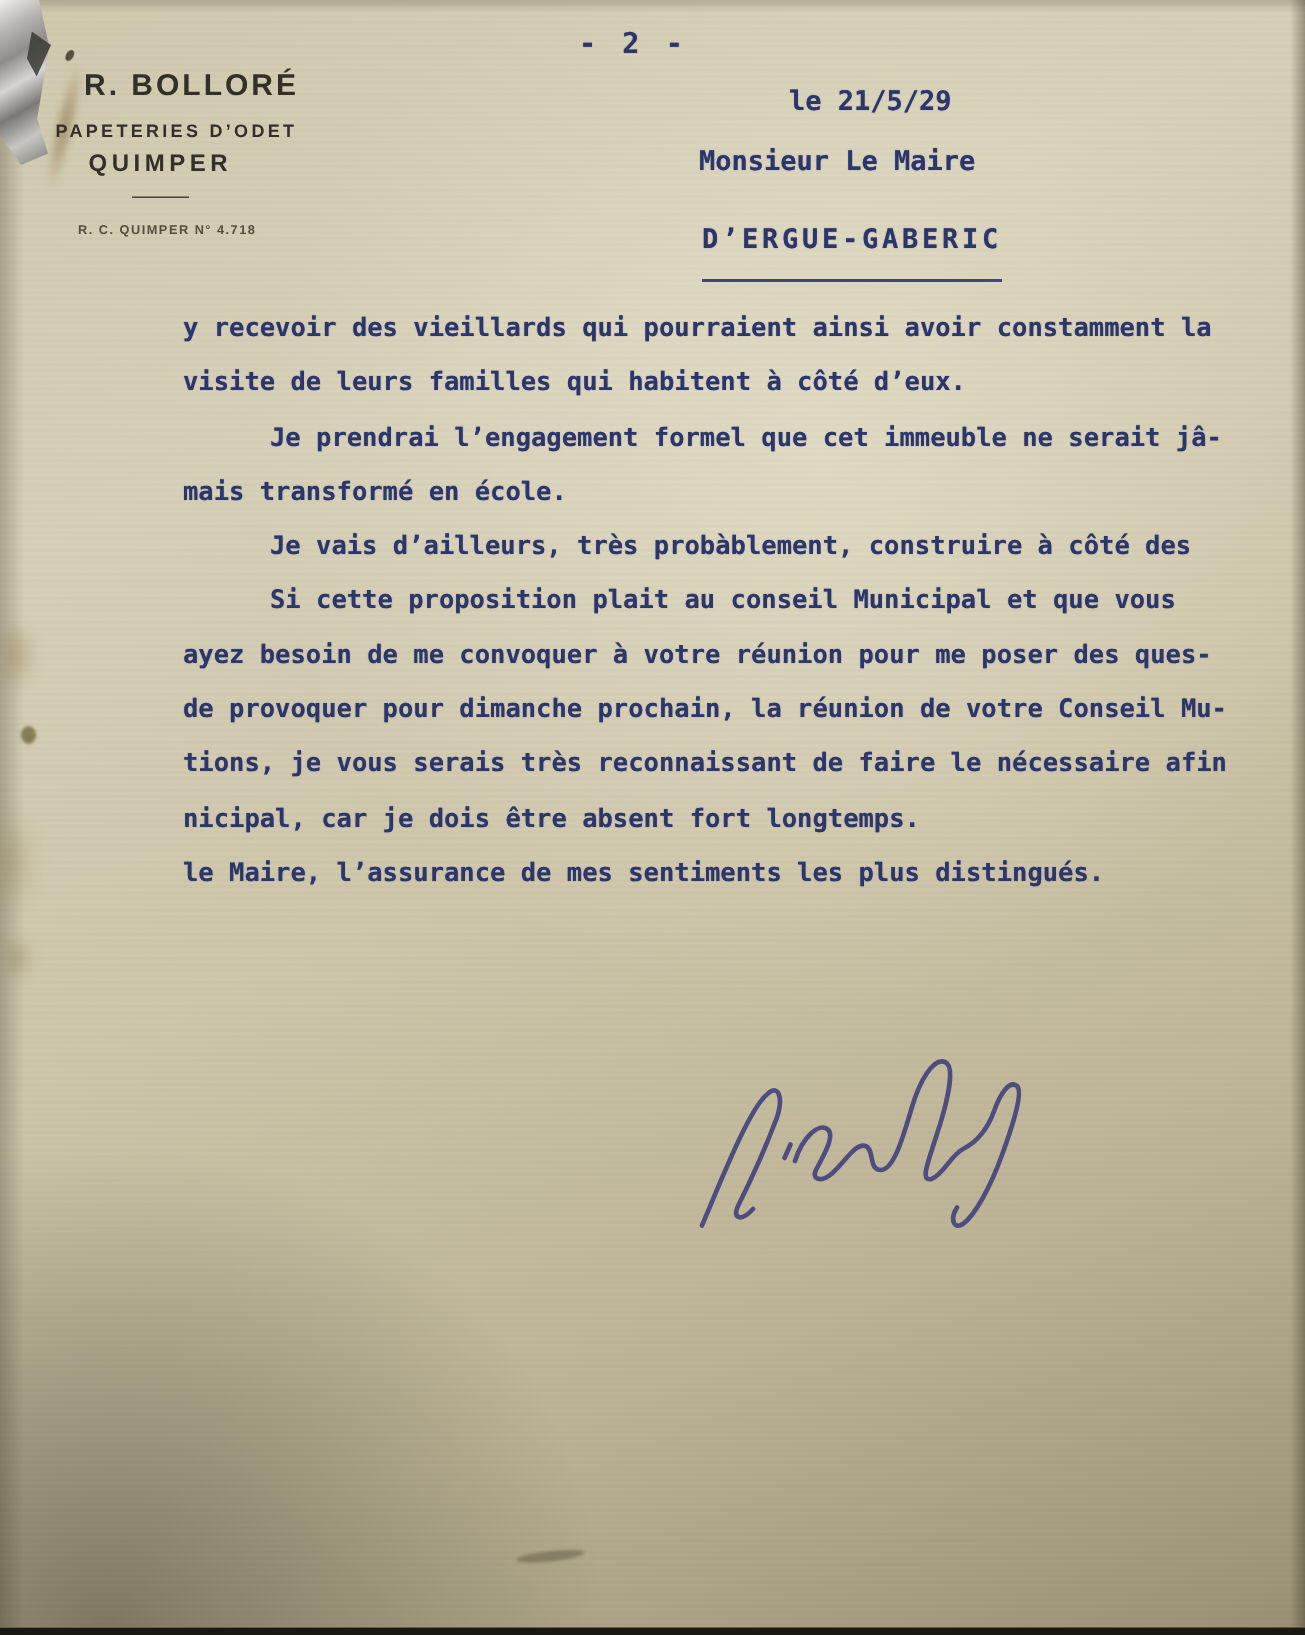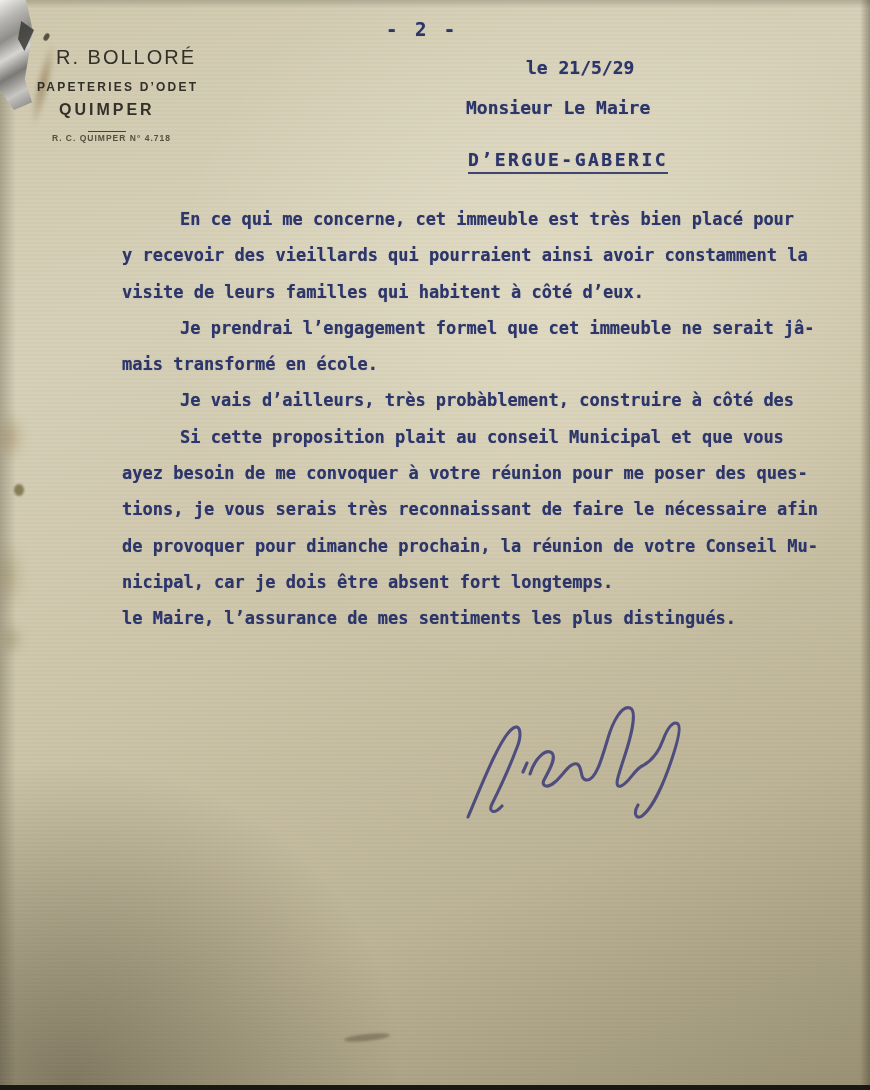--- a/index.html
+++ b/index.html
@@ -31,33 +31,33 @@
   .s3{left:14px;top:484px;width:10px;height:12px;filter:blur(1px);background:rgba(84,74,24,.6);}
   .s4{left:-8px;top:540px;width:34px;height:70px;filter:blur(5px);
       background:radial-gradient(ellipse,rgba(118,98,48,.24),rgba(118,98,48,0) 70%);}
   .s5{left:0;top:622px;width:24px;height:34px;filter:blur(4px);
       background:radial-gradient(ellipse,rgba(110,88,40,.28),rgba(110,88,40,0) 70%);}
   .s6{left:44px;top:33px;width:5px;height:8px;transform:rotate(30deg);filter:blur(.5px);background:rgba(45,38,26,.75);}
   .s7{left:344px;top:1034px;width:46px;height:7px;transform:rotate(-6deg);filter:blur(1px);background:rgba(70,62,42,.38);}
 
   
   .lh{position:absolute;color:#33302a;font-family:"Liberation Sans",sans-serif;white-space:nowrap;}
-  .lh-name{left:56px;top:46px;font-size:20px;font-weight:normal;letter-spacing:2px;}
+  .lh-name{left:56px;top:46px;font-size:20px;font-weight:bold;letter-spacing:2px;}
   .lh-co{left:37px;top:80px;font-size:12px;font-weight:bold;letter-spacing:2.2px;}
   .lh-city{left:59px;top:101px;font-size:16px;font-weight:bold;letter-spacing:3px;}
   .lh-rule{left:88px;top:131px;width:38px;height:0;border-top:1.6px solid #47423a;}
-  .lh-reg{left:52px;top:133px;font-size:8.5px;font-weight:bold;letter-spacing:1px;color:#55503e;}
+  .lh-reg{left:52px;top:148px;font-size:8.5px;font-weight:bold;letter-spacing:1px;color:#55503e;}
 
   
   .tw{position:absolute;color:#2d366b;font-family:"DejaVu Sans Mono",monospace;font-weight:700;
       white-space:nowrap;text-shadow:0 0 .7px rgba(45,54,107,.65);}
   .pagenum{left:386px;top:18px;font-size:19px;letter-spacing:3px;}
   .dateline{left:526px;top:57px;font-size:18px;}
   .recip1{left:466px;top:97px;font-size:18px;}
-  .recip2{left:468px;top:149px;font-size:18px;letter-spacing:2.5px;border-bottom:2.5px solid rgba(45,54,107,.9);padding-bottom:2px;}
+  .recip2{left:468px;top:149px;font-size:18px;letter-spacing:2.5px;border-bottom:2.5px solid rgba(45,54,107,.9);padding-bottom:16px;}
   .body-text{position:absolute;left:122px;top:201px;width:730px;color:#2d366b;
       font:700 17px/36.3px "DejaVu Sans Mono",monospace;text-shadow:0 0 .7px rgba(45,54,107,.6);}
   .line{height:36.3px;white-space:nowrap;}
   .indent{padding-left:58px;}
 
   .sig{position:absolute;left:430px;top:692px;width:320px;height:140px;}
   .sig path{fill:none;stroke:#45437c;stroke-width:3.1;stroke-linecap:round;opacity:.92;}
 </style>
 </head>
 <body>
@@ -88,30 +88,29 @@
     <div class="lh lh-city">QUIMPER</div>
     <div class="lh lh-rule"></div>
     <div class="lh lh-reg">R. C. QUIMPER N° 4.718</div>
 
     <div class="tw pagenum">- 2 -</div>
     <div class="tw dateline">le 21/5/29</div>
     <div class="tw recip1">Monsieur Le Maire</div>
     <div class="tw recip2">D’ERGUE-GABERIC</div>
 
     <div class="body-text">
-      <div class="line indent">En ce qui me concerne, cet immeuble est très bien placé pour</div>
       <div class="line">y recevoir des vieillards qui pourraient ainsi avoir constamment la</div>
       <div class="line">visite de leurs familles qui habitent à côté d’eux.</div>
       <div class="line indent">Je prendrai l’engagement formel que cet immeuble ne serait jâ-</div>
       <div class="line">mais transformé en école.</div>
       <div class="line indent">Je vais d’ailleurs, très probàblement, construire à côté des</div>
       <div class="line indent">Si cette proposition plait au conseil Municipal et que vous</div>
       <div class="line">ayez besoin de me convoquer à votre réunion pour me poser des ques-</div>
+      <div class="line">de provoquer pour dimanche prochain, la réunion de votre Conseil Mu-</div>
       <div class="line">tions, je vous serais très reconnaissant de faire le nécessaire afin</div>
-      <div class="line">de provoquer pour dimanche prochain, la réunion de votre Conseil Mu-</div>
       <div class="line">nicipal, car je dois être absent fort longtemps.</div>
       <div class="line">le Maire, l’assurance de mes sentiments les plus distingués.</div>
     </div>
 
     <svg class="sig" viewBox="0 0 320 140" role="img" aria-label="R. Bolloré">
       <path d="M 38 125 C 52 92 70 46 82 37 C 90 30 93 42 86 58 C 78 79 68 100 62 112 C 58 120 64 123 72 114"></path>
       <path d="M 93 80 l 4 -9"></path>
       <path d="M 100 82 C 105 66 116 56 122 61 C 127 66 118 80 114 88 C 111 94 117 97 125 90 C 134 82 140 70 147 72 C 153 74 149 88 157 88 C 166 88 172 66 178 46 C 183 29 192 13 200 16 C 208 19 200 48 194 66 C 189 82 183 96 191 94 C 199 91 204 78 212 74 C 220 70 228 62 233 48 C 237 37 243 28 248 32 C 252 36 246 56 238 78 C 230 100 220 118 212 124 C 206 128 203 121 208 113"></path>
     </svg>
 

